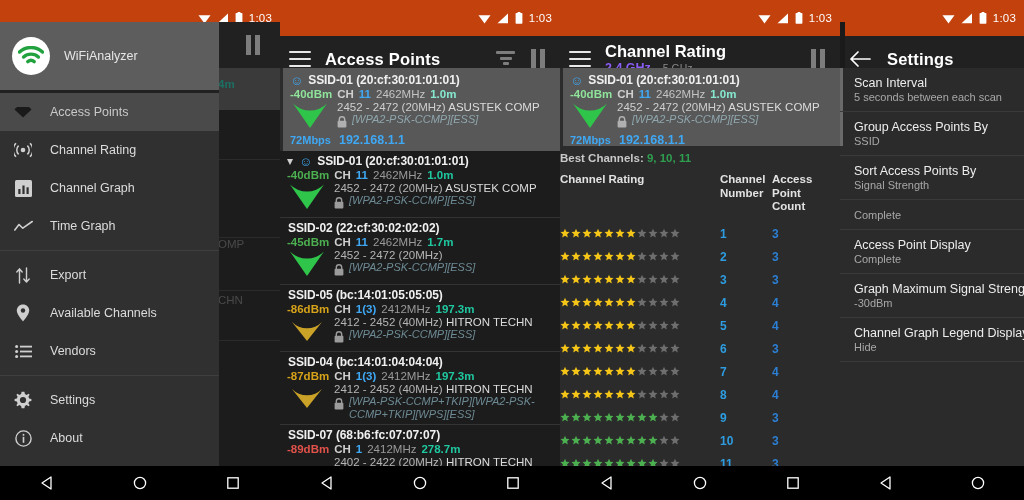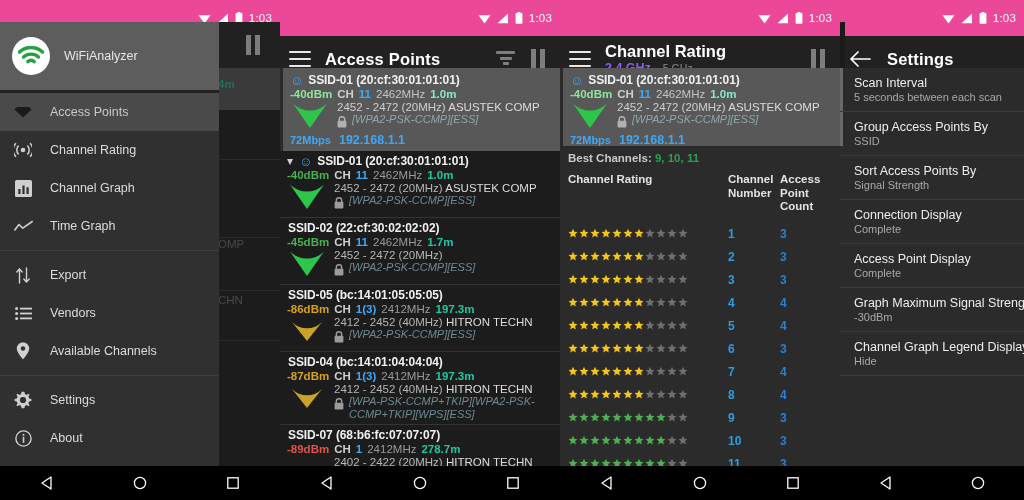--- a/index.html
+++ b/index.html
@@ -9,21 +9,21 @@
   .screen { position:relative; width:1024px; height:500px; background:#000; }
 
   
   .panel { position:absolute; top:0; height:500px; overflow:hidden; background:#1c1c1c; }
   .p1 { left:0;   width:280px; }
   .p2 { left:280px; width:280px; }
   .p3 { left:560px; width:280px; }
   .p4 { left:840px; width:184px; }
 
   
-  .statusbar { position:relative; height:36px; background:#ec4899; display:flex; align-items:center;
+  .statusbar { position:relative; height:36px; background:#c2410c; display:flex; align-items:center;
                justify-content:flex-end; padding-right:8px; gap:6px; }
   .statusbar .clock { color:#fff; font-size:11.5px; letter-spacing:.2px; }
   .ic-wifi { width:13px; height:11px; position:relative; }
   .ic-wifi svg, .ic-sig svg, .ic-bat svg { display:block; }
 
   
   .toolbar { height:46px; background:#212121; display:flex; align-items:center; padding:0 9px; position:relative; }
   .toolbar .title { color:#fff; font-size:16.5px; font-weight:bold; letter-spacing:.2px; }
   .hamburger { width:22px; height:16px; display:flex; flex-direction:column; justify-content:space-between;
                margin-right:14px; flex:0 0 auto; cursor:pointer; }
@@ -90,21 +90,21 @@
   .conncard .range { color:#cfcfcf; }
   .conncard .caps { color:#8fa6ad; }
 
   
   .cr-toolbar { height:46px; background:#212121; display:flex; align-items:center; padding:0 9px; position:relative; }
   .cr-titlewrap { display:flex; flex-direction:column; justify-content:center; line-height:1.05; }
   .cr-title { color:#fff; font-size:16.5px; font-weight:bold; }
   .cr-tabs { display:flex; gap:12px; align-items:baseline; margin-top:1px; }
   .cr-tab { color:#8a8a8a; font-size:10.5px; cursor:pointer; }
   .cr-tab.sel { color:#8b5cf6; font-size:12.5px; font-weight:bold; }
-  .crbody { position:absolute; top:146px; left:0; right:0; bottom:34px; background:#2b2b2b; padding:6px 10px 0 8px; }
+  .crbody { position:absolute; top:146px; left:0; right:0; bottom:34px; background:#2b2b2b; padding:6px 10px 0 0; }
   .best { font-size:11.5px; font-weight:bold; color:#c9c9c9; margin-bottom:9px; }
   .best .chs { color:#2f9e4f; }
   .crtable { width:100%; border-collapse:collapse; }
   .crtable th { text-align:left; color:#e2e2e2; font-size:11.5px; font-weight:bold; vertical-align:top;
                 padding-bottom:8px; line-height:1.18; }
   .crtable td { padding:2.5px 0; vertical-align:middle; }
   .stars { display:flex; gap:1px; }
   .star { width:10px; height:10px; display:block; }
   .cnum { color:#2d9ce0; font-size:12px; font-weight:bold; }
   .ccount { color:#2b7fd4; font-size:12px; font-weight:bold; }
@@ -232,40 +232,40 @@
           <svg width="16" height="17" viewBox="0 0 16 17">
             <path d="M4.5 16 L4.5 2 M4.5 2 L1.8 5 M4.5 2 L7.2 5" stroke="#cfcfcf" stroke-width="1.4" fill="none" stroke-linecap="round"></path>
             <path d="M11.5 1 L11.5 15 M11.5 15 L8.8 12 M11.5 15 L14.2 12" stroke="#cfcfcf" stroke-width="1.4" fill="none" stroke-linecap="round"></path>
           </svg>
         </span>
         <span class="dlabel">Export</span>
       </div>
 
       <div class="d-item">
         <span class="d-ic">
+          <svg width="14" height="18" viewBox="0 0 14 18">
+            <path d="M7 0.6 C3.4 0.6 0.8 3.3 0.8 6.6 C0.8 11 7 17.4 7 17.4 C7 17.4 13.2 11 13.2 6.6 C13.2 3.3 10.6 0.6 7 0.6 Z" fill="#cfcfcf"></path>
+            <circle cx="7" cy="6.5" r="2.2" fill="#303030"></circle>
+          </svg>
+        </span>
+        <span class="dlabel">Available Channels</span>
+      </div>
+
+      <div class="d-item">
+        <span class="d-ic">
           <svg width="17" height="13" viewBox="0 0 17 13">
             <circle cx="1.6" cy="1.6" r="1.5" fill="#cfcfcf"></circle>
               <rect x="5" y="0.7" width="12" height="1.8" fill="#cfcfcf"></rect>
             <circle cx="1.6" cy="6.5" r="1.5" fill="#cfcfcf"></circle>
               <rect x="5" y="5.6" width="12" height="1.8" fill="#cfcfcf"></rect>
             <circle cx="1.6" cy="11.4" r="1.5" fill="#cfcfcf"></circle>
               <rect x="5" y="10.5" width="12" height="1.8" fill="#cfcfcf"></rect>
           </svg>
         </span>
         <span class="dlabel">Vendors</span>
-      </div>
-
-      <div class="d-item">
-        <span class="d-ic">
-          <svg width="14" height="18" viewBox="0 0 14 18">
-            <path d="M7 0.6 C3.4 0.6 0.8 3.3 0.8 6.6 C0.8 11 7 17.4 7 17.4 C7 17.4 13.2 11 13.2 6.6 C13.2 3.3 10.6 0.6 7 0.6 Z" fill="#cfcfcf"></path>
-            <circle cx="7" cy="6.5" r="2.2" fill="#303030"></circle>
-          </svg>
-        </span>
-        <span class="dlabel">Available Channels</span>
       </div>
 
       <div class="d-sep"></div>
 
       <div class="d-item">
         <span class="d-ic">
           <svg width="18" height="18" viewBox="0 0 18 18">
             <path d="M9 0.8 L10.4 0.8 L10.9 3.1 L12.6 3.9 L14.6 2.7 L15.6 3.7 L14.4 5.7 L15.2 7.4 L17.4 7.9 L17.4 10.1 L15.2 10.6 L14.4 12.3 L15.6 14.3 L14.6 15.3 L12.6 14.1 L10.9 14.9 L10.4 17.2 L7.6 17.2 L7.1 14.9 L5.4 14.1 L3.4 15.3 L2.4 14.3 L3.6 12.3 L2.8 10.6 L0.6 10.1 L0.6 7.9 L2.8 7.4 L3.6 5.7 L2.4 3.7 L3.4 2.7 L5.4 3.9 L7.1 3.1 L7.6 0.8 Z" fill="#cfcfcf"></path>
             <circle cx="9" cy="9" r="3.1" fill="#303030"></circle>
           </svg>
@@ -1133,21 +1133,20 @@
           </div>
           <div class="set-item">
             <div class="set-title">Group Access Points By</div>
             <div class="set-sub">SSID</div>
           </div>
           <div class="set-item">
             <div class="set-title">Sort Access Points By</div>
             <div class="set-sub">Signal Strength</div>
           </div>
           <div class="set-item">
-            <div class="set-title">Connection Display</div>
             <div class="set-sub">Complete</div>
           </div>
           <div class="set-item">
             <div class="set-title">Access Point Display</div>
             <div class="set-sub">Complete</div>
           </div>
           <div class="set-item">
             <div class="set-title">Graph Maximum Signal Strength</div>
             <div class="set-sub">-30dBm</div>
           </div>

